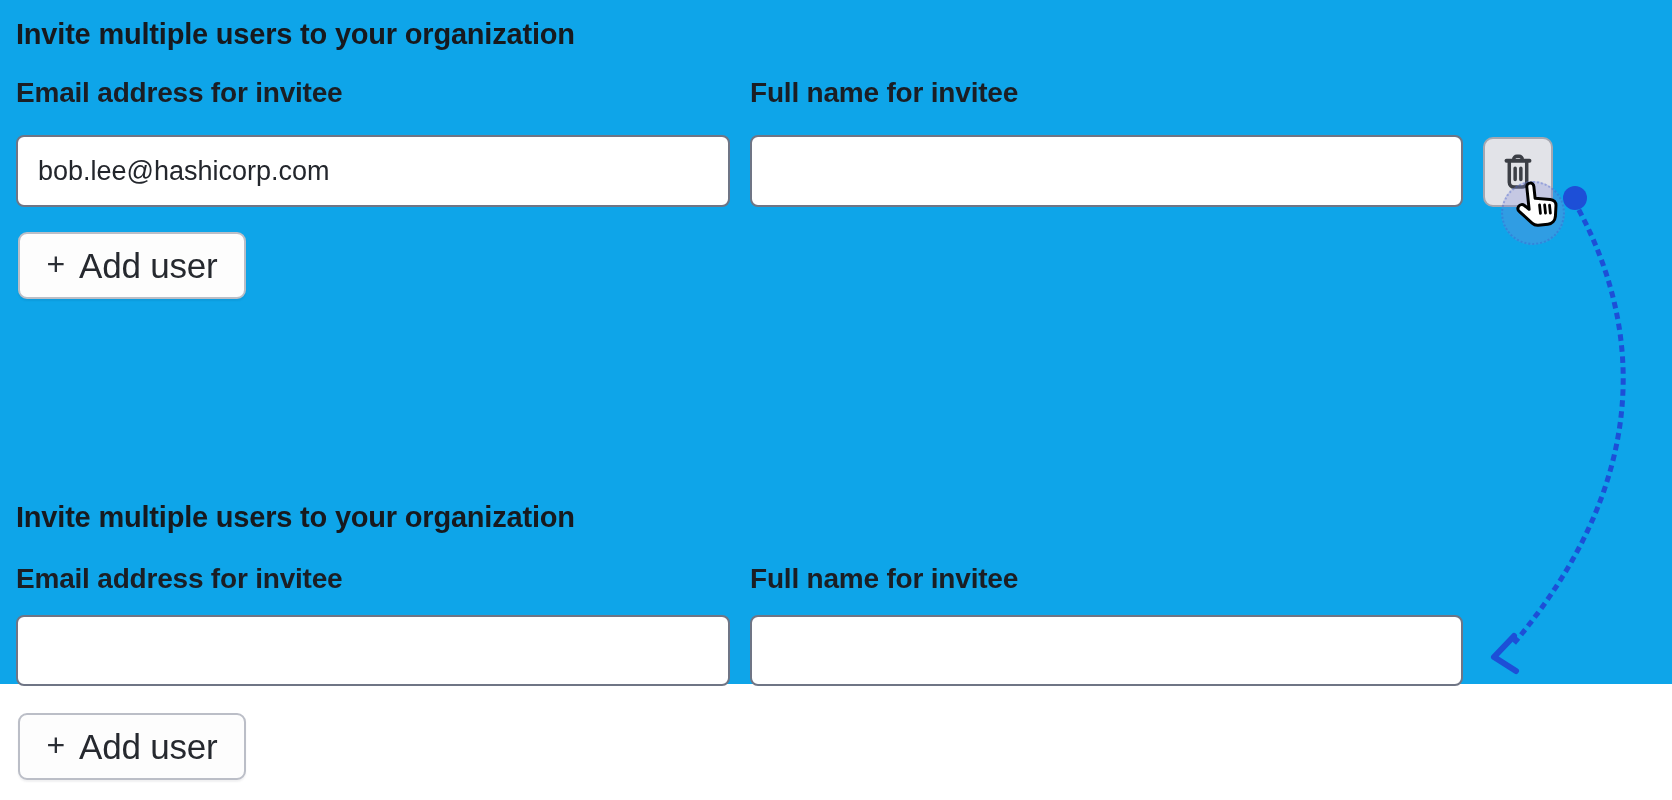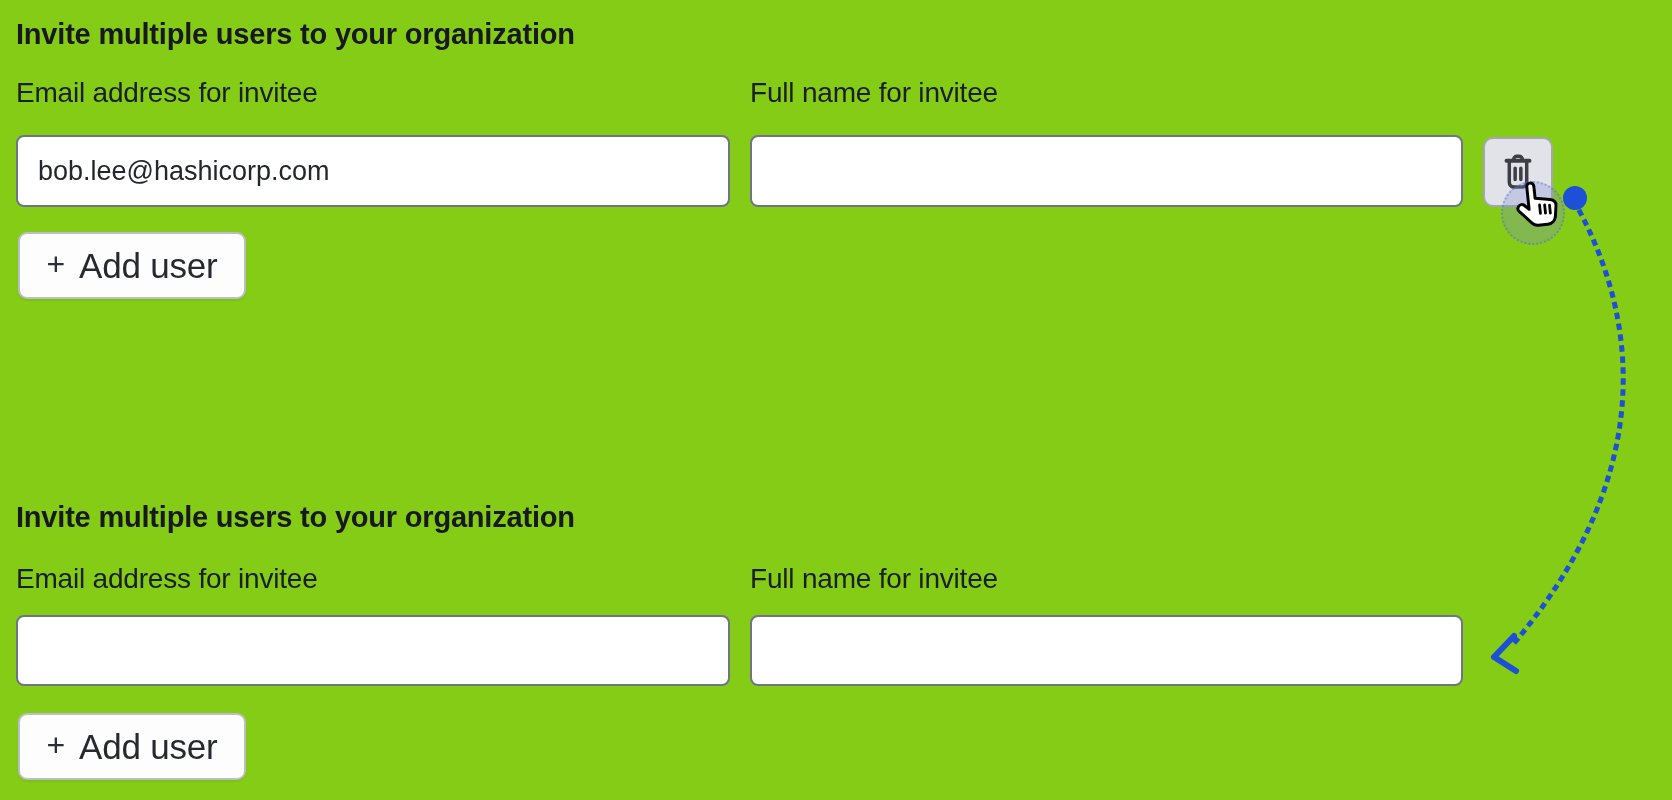--- a/index.html
+++ b/index.html
@@ -1,27 +1,27 @@
 <!DOCTYPE html>
 <html><head>
 <meta charset="utf-8">
 <style>
   * { margin:0; padding:0; box-sizing:border-box; }
   html,body { width:1672px; height:800px; background:#ffffff; overflow:hidden;
               font-family:"Liberation Sans", sans-serif; }
-  .page { position:relative; width:1672px; height:800px; background:#84cc16; }
+  .page { position:relative; width:1672px; height:684px; background:#0ea5e9; }
 
   .section-heading {
     position:absolute; left:16px;
     font-size:29px; font-weight:700; color:#17191e; letter-spacing:-0.2px;
     line-height:32px; white-space:nowrap;
   }
   .field-label {
     position:absolute;
-    font-size:28px; font-weight:400; color:#1b1e24; letter-spacing:-0.2px;
+    font-size:28px; font-weight:700; color:#1b1e24; letter-spacing:-0.2px;
     line-height:32px; white-space:nowrap;
   }
   .text-input {
     position:absolute; height:72px;
     border:2px solid #6f7585; border-radius:8px; background:#ffffff;
     font-family:"Liberation Sans", sans-serif;
     font-size:27px; color:#23262c; padding:8px 20px; outline:none;
   }
   .icon-btn {
     position:absolute; left:1483px; top:137px; width:70px; height:70px;

